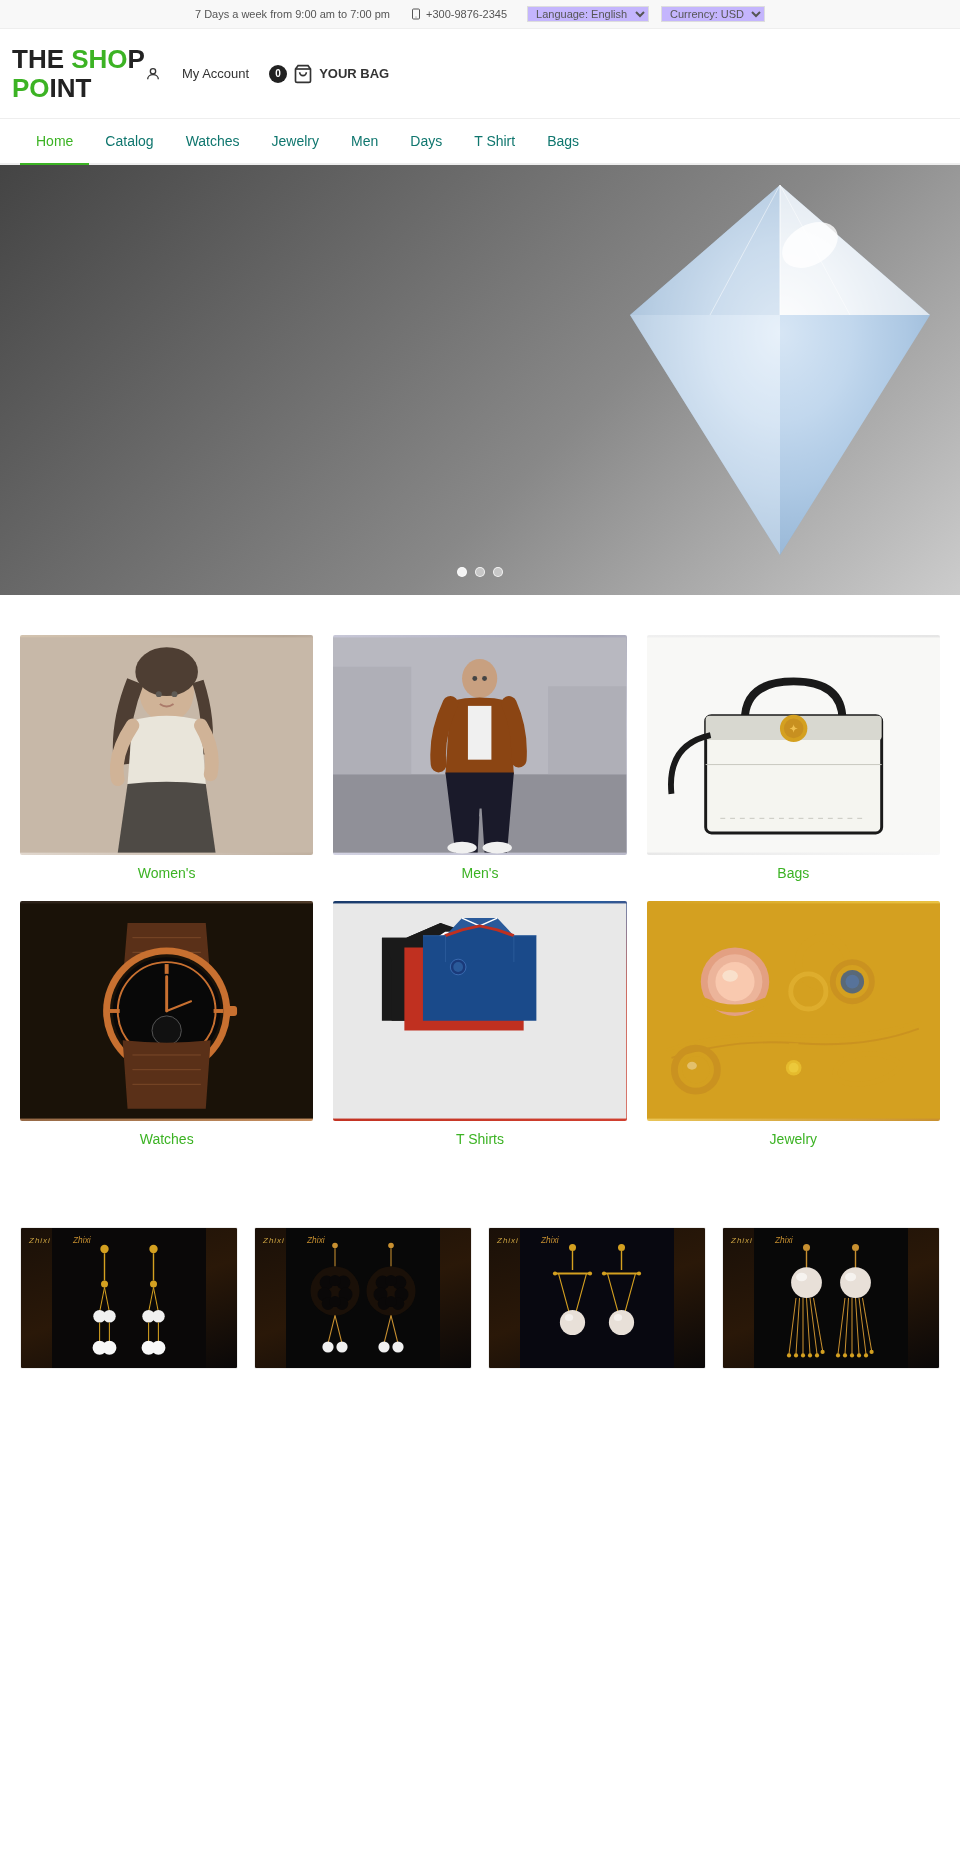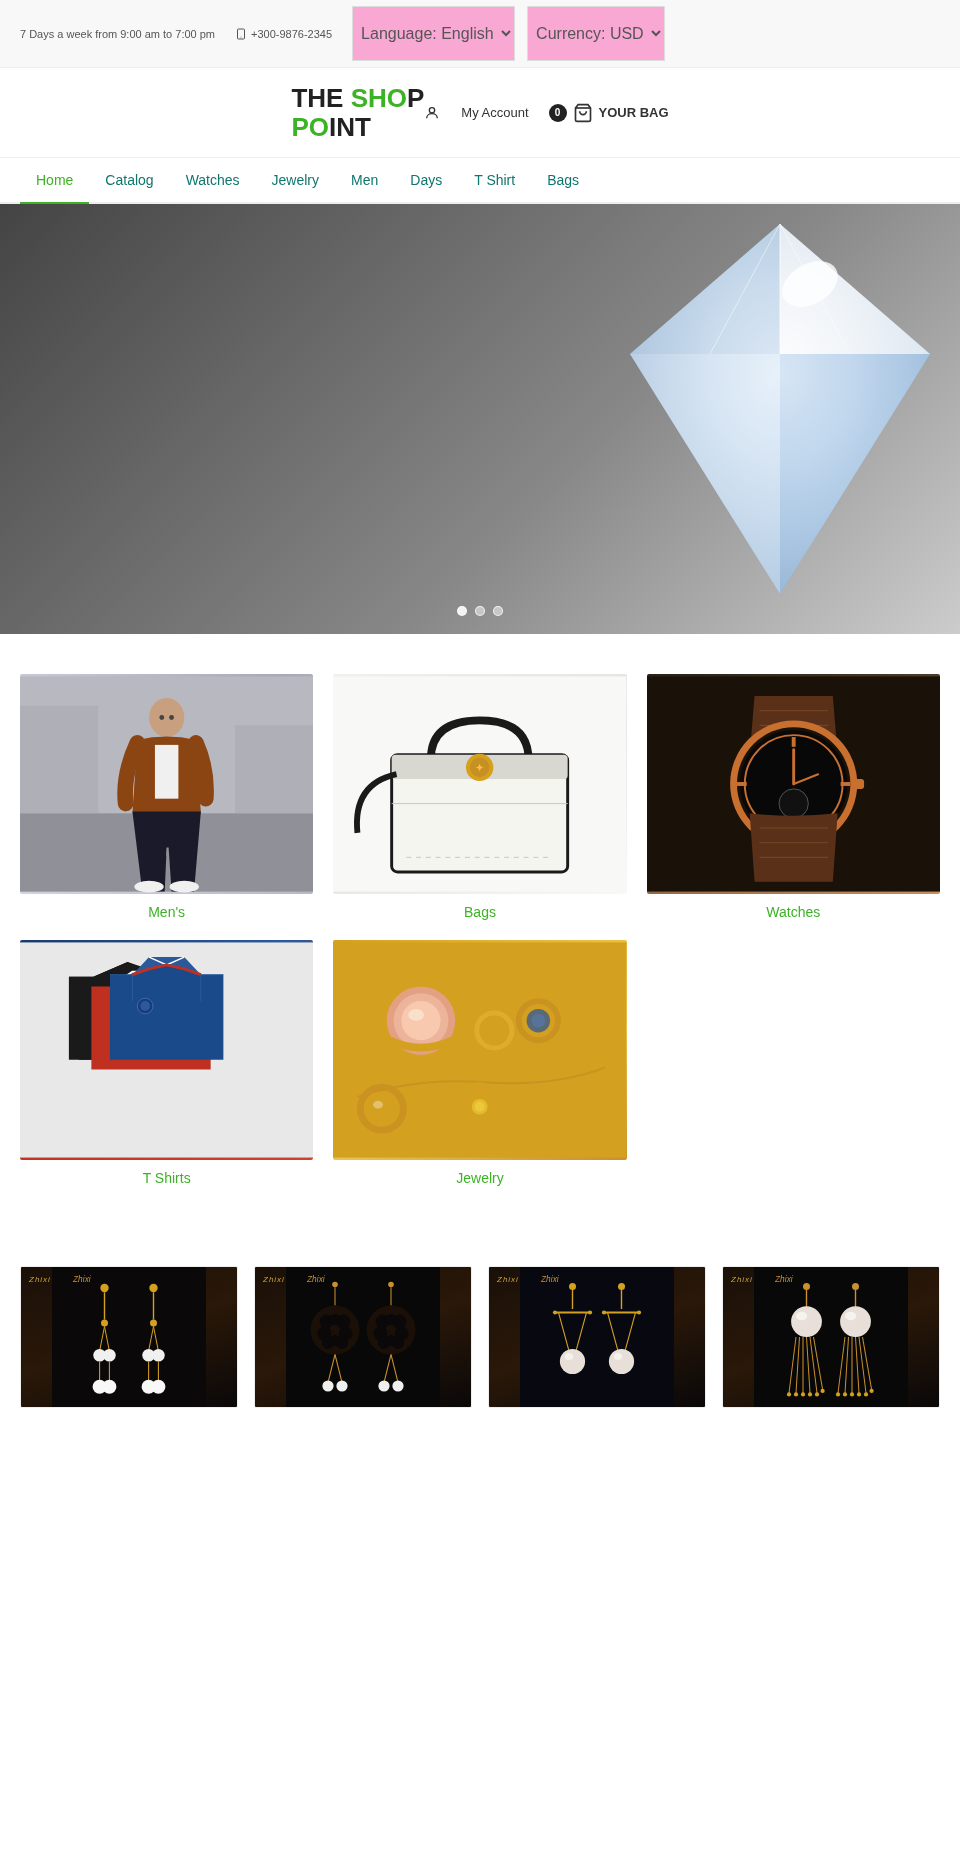--- a/index.html
+++ b/index.html
@@ -4,42 +4,42 @@
   <style>
     * { margin: 0; padding: 0; box-sizing: border-box; }
     body { font-family: Arial, sans-serif; background: #fff; color: #333; width: 960px; }
 
     
     .top-bar {
       background: #f8f8f8;
       border-bottom: 1px solid #eee;
       padding: 6px 20px;
       display: flex;
-      justify-content: flex-start;
+      justify-content: center;
       align-items: center;
       gap: 20px;
       font-size: 11px;
       color: #555;
     }
     .top-bar-contact { display: flex; align-items: center; gap: 4px; }
     .top-bar-selects { display: flex; gap: 12px; }
     .top-bar-selects select {
       border: 1px solid #ddd;
-      background: #f9a8d4;
-      font-size: 16px;
-      padding: 17px 4px;
+      background: #c4b5fd;
+      font-size: 11px;
+      padding: 0 4px;
       color: #555;
     }
 
     
     .header {
       display: flex;
       align-items: center;
-      justify-content: center;
-      padding: 16px 4px;
+      justify-content: flex-start;
+      padding: 16px 12px;
       border-bottom: 1px solid #eee;
     }
     .logo {
       font-size: 26px;
       font-weight: bold;
       color: #222;
       line-height: 1.1;
     }
     .logo span.green { color: #3cb324; }
     .header-right {
@@ -334,20 +334,48 @@
   <div class="hero-dots">
     <div class="hero-dot active"></div>
     <div class="hero-dot"></div>
     <div class="hero-dot"></div>
   </div>
 </div>
 
 <div class="section">
   <div class="collections-grid">
 
+    <div class="collection-item">
+      <div class="collection-img img-womens">
+        <svg width="100%" height="100%" viewBox="0 0 300 220">
+          <rect width="300" height="220" fill="#c8b8a8"></rect>
+
+          <ellipse cx="150" cy="55" rx="28" ry="32" fill="#d4b090"></ellipse>
+
+          <ellipse cx="150" cy="35" rx="32" ry="25" fill="#1a0a00"></ellipse>
+          <path d="M118 45 Q100 90 105 130" stroke="#1a0a00" stroke-width="18" fill="none"></path>
+          <path d="M182 45 Q195 85 190 120" stroke="#1a0a00" stroke-width="12" fill="none"></path>
+
+          <path d="M115 85 Q150 75 185 85 L190 150 Q150 165 110 150 Z" fill="#f8f8f0"></path>
+
+          <path d="M110 150 Q150 145 190 150 L200 220 H100 Z" fill="#1a1a1a"></path>
+
+          <path d="M115 90 Q95 120 100 145" stroke="#d4b090" stroke-width="14" fill="none" stroke-linecap="round"></path>
+
+          <path d="M185 90 Q200 115 195 140" stroke="#d4b090" stroke-width="14" fill="none" stroke-linecap="round"></path>
+
+          <circle cx="142" cy="58" r="3" fill="#333"></circle>
+          <circle cx="158" cy="58" r="3" fill="#333"></circle>
+          <path d="M143 68 Q150 73 157 68" stroke="#a06050" stroke-width="2" fill="none"></path>
+
+          <rect width="300" height="220" fill="rgba(200,185,170,0.3)"></rect>
+        </svg>
+      </div>
+      <div class="collection-label">Women's</div>
+    </div>
 
     <div class="collection-item">
       <div class="collection-img img-mens">
         <svg width="100%" height="100%" viewBox="0 0 300 220">
 
           <rect width="300" height="220" fill="#b8b8c0"></rect>
           <rect y="140" width="300" height="80" fill="#909098"></rect>
 
           <rect x="130" y="145" width="20" height="8" fill="white" opacity="0.7"></rect>
           <rect x="130" y="160" width="20" height="8" fill="white" opacity="0.7"></rect>

